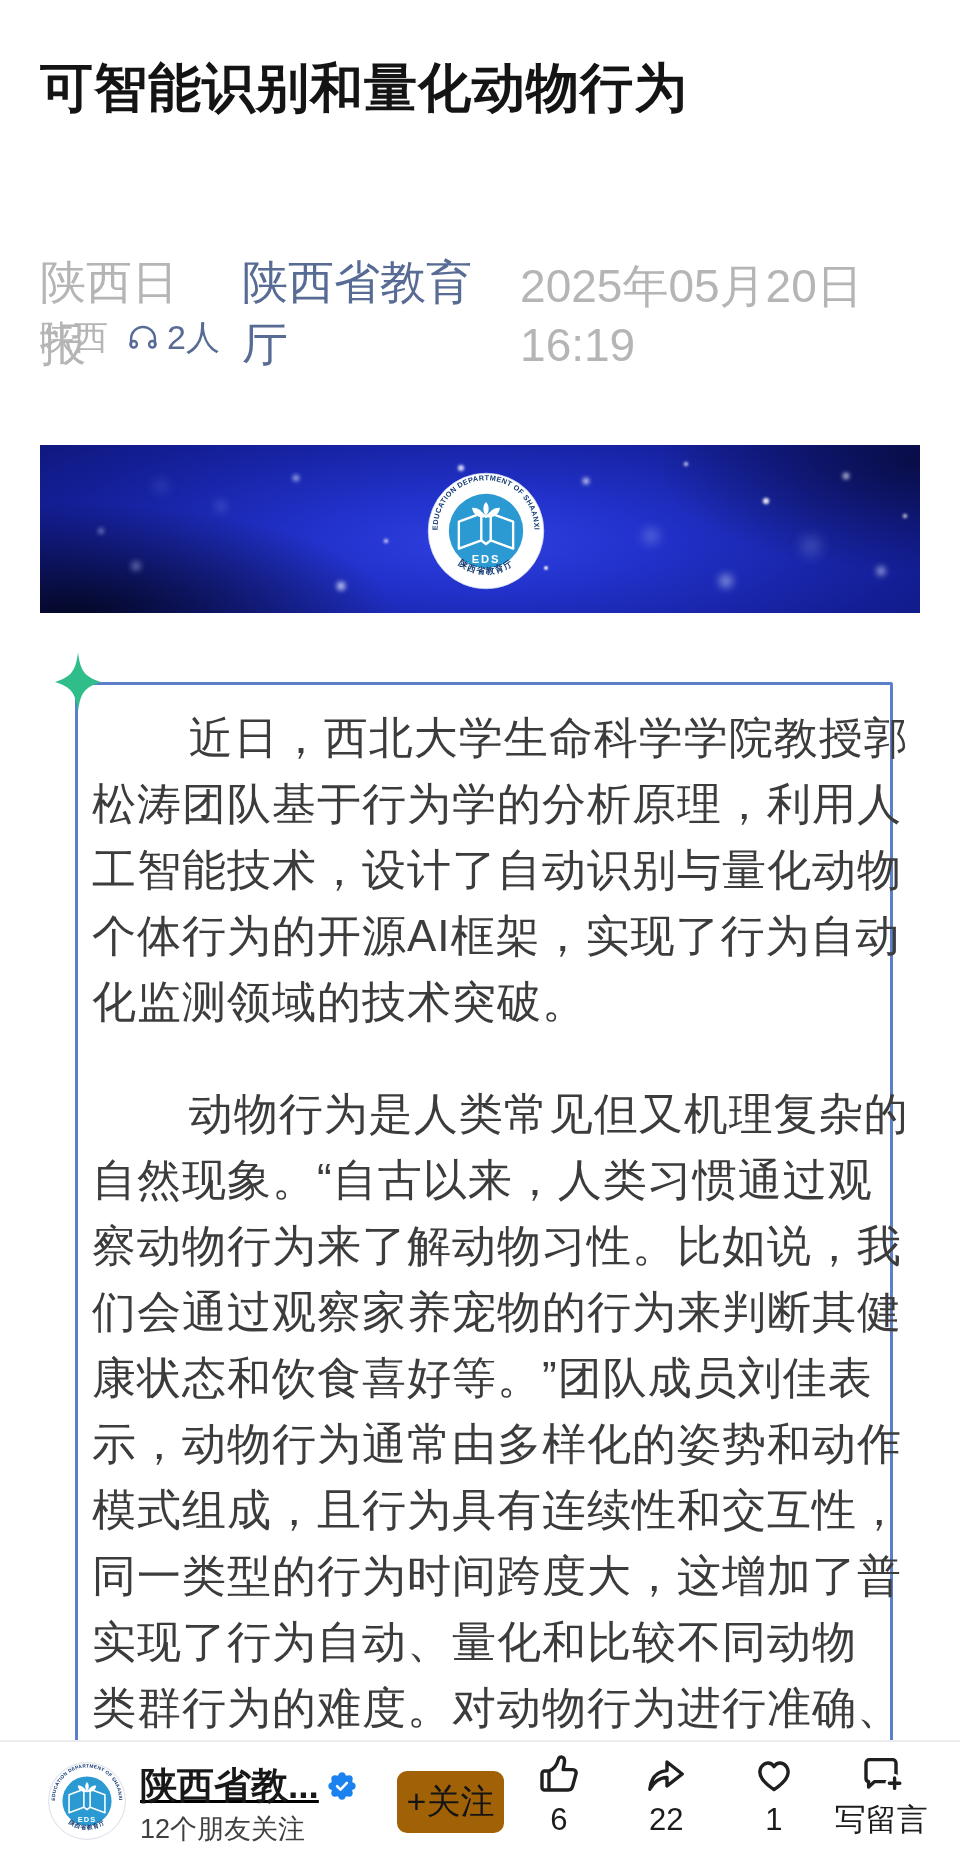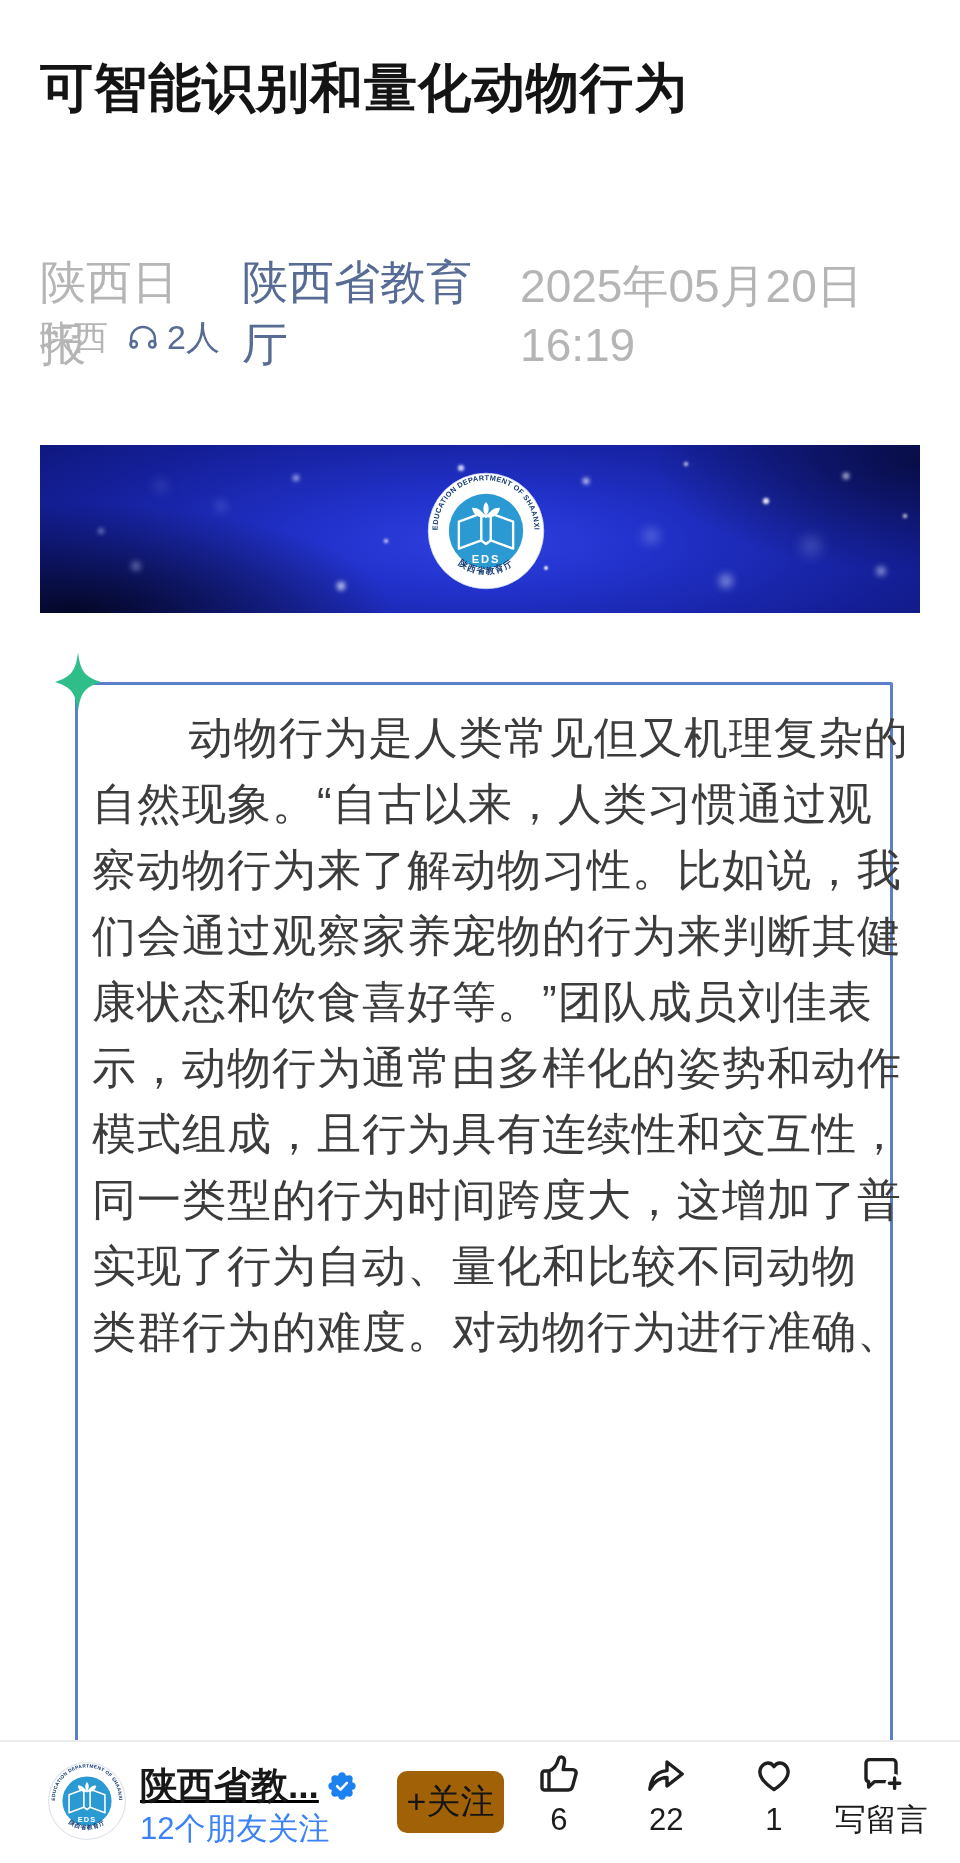--- a/index.html
+++ b/index.html
@@ -81,21 +81,21 @@
     border-top:2px solid #ededed;z-index:10;
   }
   .avatar{
     position:absolute;left:48px;top:20px;width:78px;height:78px;border-radius:50%;
     overflow:hidden;box-shadow:0 0 0 1px #e6e6e6 inset;cursor:pointer;background:#fff;
   }
   .avatar svg{width:78px;height:78px;display:block;}
   .acct-row{position:absolute;left:140px;top:24px;display:flex;align-items:center;text-decoration:underline;}
   .acct-name{font-size:37px;font-weight:700;color:#181818;line-height:40px;cursor:pointer;}
   .badge{width:28px;height:28px;margin-left:9px;}
-  .followers{position:absolute;left:140px;top:70px;font-size:31px;color:#3b82f6;line-height:34px;}
+  .followers{position:absolute;left:140px;top:70px;font-size:27px;color:#404040;line-height:34px;}
   .follow-btn{
     position:absolute;left:397px;top:29px;width:107px;height:62px;
     background:#a16207;border-radius:10px;display:flex;align-items:center;justify-content:center;
     font-size:34px;color:#141414;cursor:pointer;
   }
   .actions{position:absolute;left:505px;top:8px;width:430px;height:110px;display:flex;}
   .action{flex:1;display:flex;flex-direction:column;align-items:center;cursor:pointer;}
   .action svg{width:48px;height:48px;display:block;}
   .action .cnt{margin-top:5px;font-size:31px;line-height:33px;color:#1c1c1c;white-space:nowrap;}
 </style>
@@ -162,20 +162,27 @@
     </svg>
 </div>
 
 <svg class="abs sparkle" viewBox="0 0 48 62">
   <path d="M24 0 C26.5 20 31 25.5 48 31 C31 36.5 26.5 42 24 62 C21.5 42 17 36.5 0 31 C17 25.5 21.5 20 24 0 Z" fill="#2fbe8a"></path>
 </svg>
 
 <div class="abs content-box">
   <div id="article-body">
       <div class="para">
+        <div class="bodyline">近日，西北大学生命科学学院教授郭</div>
+        <div class="bodyline">松涛团队基于行为学的分析原理，利用人</div>
+        <div class="bodyline">工智能技术，设计了自动识别与量化动物</div>
+        <div class="bodyline">个体行为的开源AI框架，实现了行为自动</div>
+        <div class="bodyline">化监测领域的技术突破。</div>
+      </div>
+      <div class="para">
         <div class="bodyline">动物行为是人类常见但又机理复杂的</div>
         <div class="bodyline">自然现象。“自古以来，人类习惯通过观</div>
         <div class="bodyline">察动物行为来了解动物习性。比如说，我</div>
         <div class="bodyline">们会通过观察家养宠物的行为来判断其健</div>
         <div class="bodyline">康状态和饮食喜好等。”团队成员刘佳表</div>
         <div class="bodyline">示，动物行为通常由多样化的姿势和动作</div>
         <div class="bodyline">模式组成，且行为具有连续性和交互性，</div>
         <div class="bodyline">同一类型的行为时间跨度大，这增加了普</div>
         <div class="bodyline">实现了行为自动、量化和比较不同动物</div>
         <div class="bodyline">类群行为的难度。对动物行为进行准确、</div>

